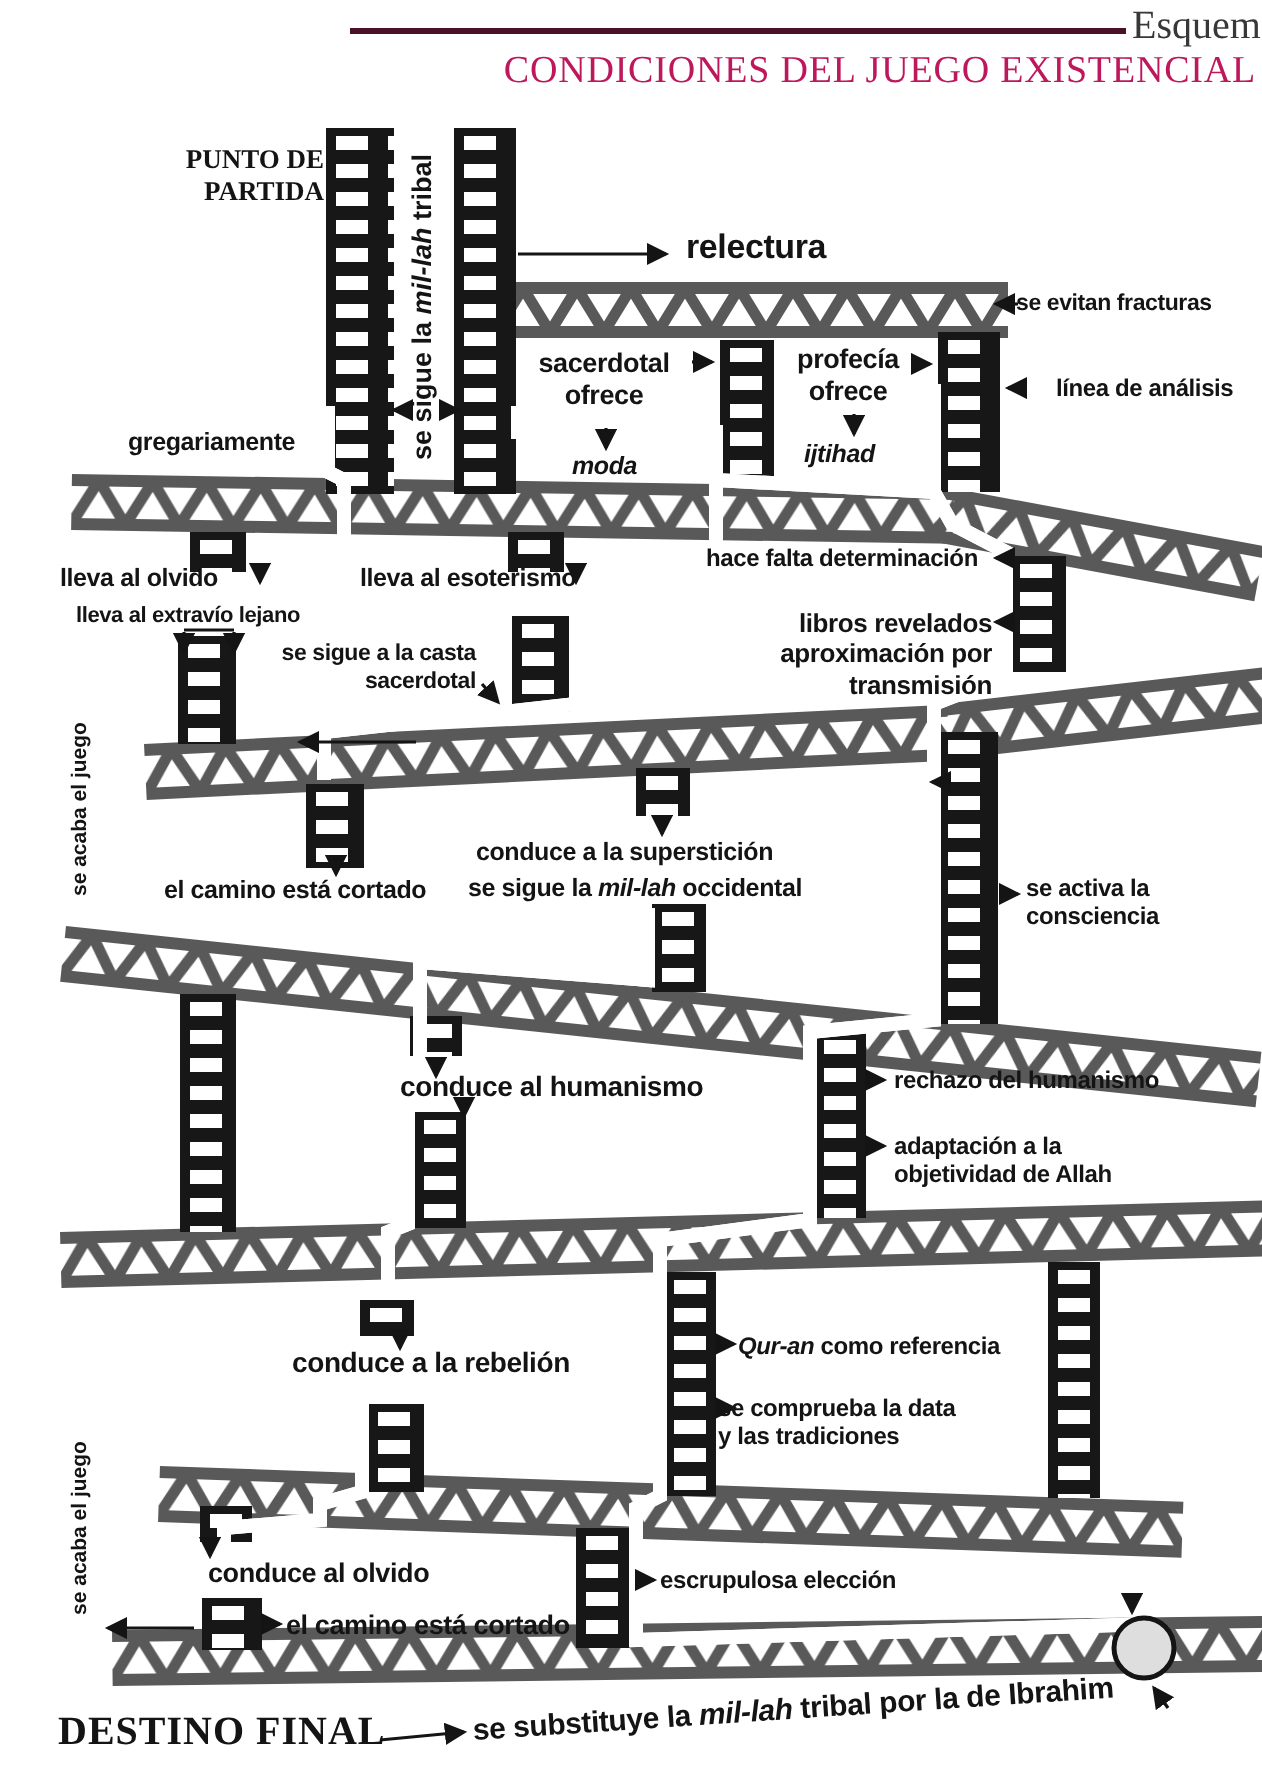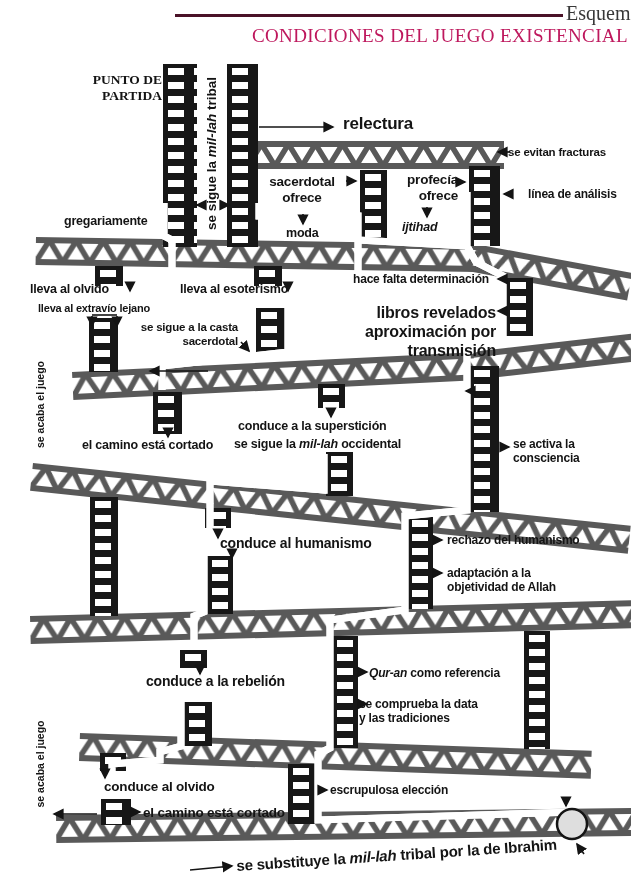--- a/index.html
+++ b/index.html
@@ -193,59 +193,60 @@
   <div class="rule" style="left:175px;top:14px;width:388px;height:2.5px;"></div>
   <div class="lab serif" style="left:566px;top:2px;font-size:20px;font-weight:normal;color:#383838;">Esquema 13</div>
   <div class="lab serif rt" style="left:158px;top:25px;width:470px;font-size:19px;font-weight:normal;color:#be185d;letter-spacing:0.4px;">CONDICIONES DEL JUEGO EXISTENCIAL</div>
 
   <div class="lab serif rt" style="left:78px;top:72px;width:84px;font-size:13.5px;line-height:1.15;white-space:normal;">
     <span>PUNTO DE</span><br><span>PARTIDA</span>
   </div>
   <div class="vlab" style="left:125px;top:146px;width:172px;font-size:13.5px;">
     <span>se sigue la </span><span class="it">mil-lah</span><span> tribal</span>
   </div>
+  <div class="lab serif" style="left:29px;top:855px;font-size:20px;letter-spacing:0.5px;">DESTINO FINAL</div>
   <div class="lab" style="left:237px;top:857px;width:380px;font-size:15px;transform:rotate(-3.8deg);transform-origin:0 100%;">
     <span>se substituye la </span><span class="it">mil-lah</span><span> tribal por la de Ibrahim</span>
   </div>
 
   <div class="lab" style="left:343px;top:114px;font-size:17px;">relectura</div>
   <div class="lab" style="left:508px;top:146px;font-size:11.5px;">se evitan fracturas</div>
   <div class="lab ctr" style="left:252px;top:174px;width:100px;font-size:13.5px;white-space:normal;">
     <span>sacerdotal</span><br><span>ofrece</span>
   </div>
-  <div class="lab" style="left:286px;top:226px;font-size:12.5px;">moda</div>
-  <div class="lab ctr" style="left:390px;top:172px;width:68px;font-size:13.5px;white-space:normal;text-align:right;">
+  <div class="lab" style="left:286px;top:226px;font-size:12.5px;font-style:italic;">moda</div>
+  <div class="lab ctr" style="left:390px;top:172px;width:68px;font-size:13.5px;white-space:normal;">
     <span>profecía</span><br><span>ofrece</span>
   </div>
   <div class="lab it" style="left:402px;top:220px;font-size:12.5px;">ijtihad</div>
   <div class="lab" style="left:528px;top:187px;font-size:12px;">línea de análisis</div>
   <div class="lab" style="left:64px;top:214px;font-size:12.5px;">gregariamente</div>
 
   <div class="lab" style="left:30px;top:282px;font-size:12.5px;text-align:right;">lleva al olvido</div>
   <div class="lab" style="left:180px;top:282px;font-size:12.5px;">lleva al esoterismo</div>
   <div class="lab" style="left:38px;top:302px;font-size:11px;">lleva al extravío lejano</div>
   <div class="lab rt" style="left:138px;top:321px;width:100px;font-size:11.5px;white-space:normal;">
     <span>se sigue a la casta</span><br><span>sacerdotal</span>
   </div>
   <div class="lab rt" style="left:346px;top:272px;width:150px;font-size:12px;text-align:center;">hace falta determinación</div>
-  <div class="lab rt" style="left:316px;top:304px;width:180px;font-size:16px;white-space:normal;">
+  <div class="lab rt" style="left:316px;top:304px;width:180px;font-size:13px;white-space:normal;">
     <span>libros revelados</span><br><span>aproximación por transmisión</span>
   </div>
 
   <div class="vlab" style="left:-2px;top:400px;width:84px;font-size:10.5px;">se acaba el juego</div>
   <div class="lab" style="left:82px;top:438px;font-size:12.5px;">el camino está cortado</div>
   <div class="lab" style="left:238px;top:419px;font-size:12.5px;">conduce a la superstición</div>
   <div class="lab" style="left:234px;top:437px;font-size:12.5px;">
     <span>se sigue la </span><span class="it">mil-lah</span><span> occidental</span>
   </div>
   <div class="lab" style="left:513px;top:437px;width:80px;font-size:12px;white-space:normal;">
     <span>se activa la</span><br><span>consciencia</span>
   </div>
 
-  <div class="lab" style="left:200px;top:535px;font-size:14px;margin-left:20px;">conduce al humanismo</div>
+  <div class="lab" style="left:200px;top:535px;font-size:14px;">conduce al humanismo</div>
   <div class="lab" style="left:447px;top:533px;font-size:12px;">rechazo del humanismo</div>
   <div class="lab" style="left:447px;top:566px;font-size:12px;white-space:normal;">
     <span>adaptación a la</span><br><span>objetividad de Allah</span>
   </div>
 
   <div class="lab" style="left:146px;top:673px;font-size:14px;">conduce a la rebelión</div>
   <div class="lab" style="left:369px;top:666px;font-size:12px;">
     <span class="it">Qur-an</span><span> como referencia</span>
   </div>
   <div class="lab" style="left:359px;top:697px;font-size:12px;white-space:normal;">

